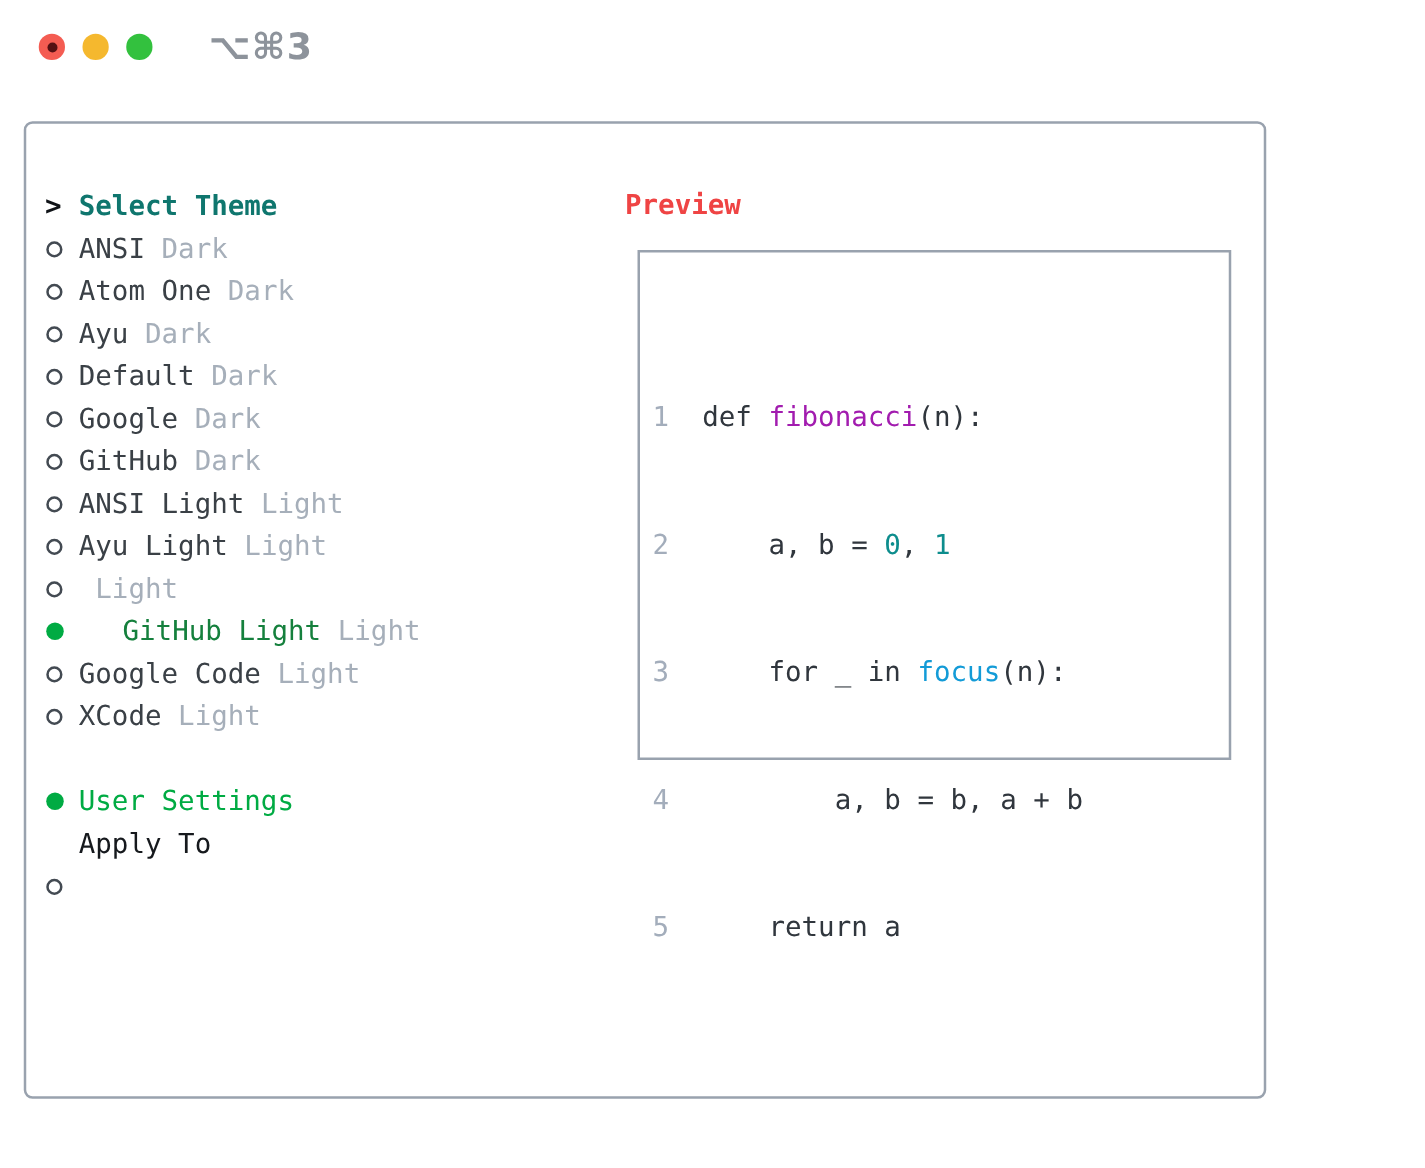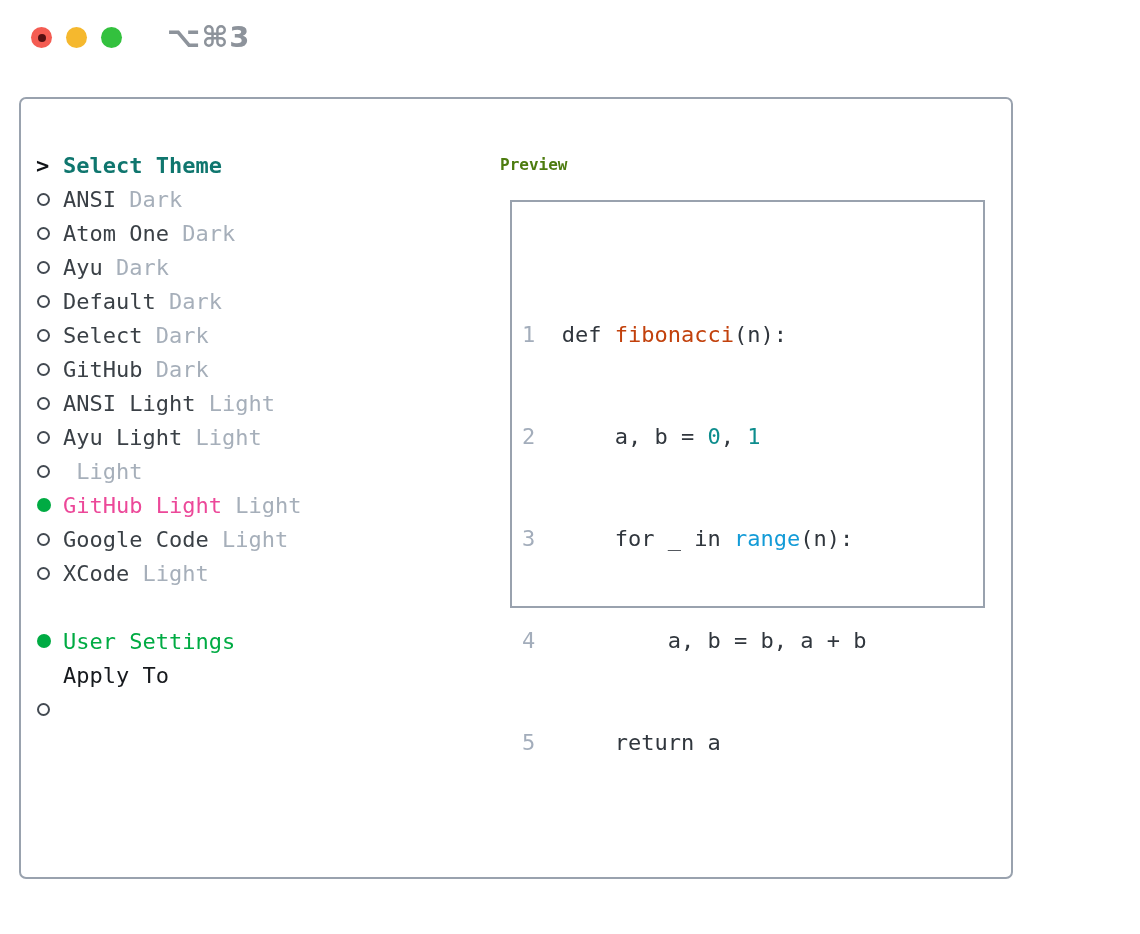--- a/index.html
+++ b/index.html
@@ -43,46 +43,46 @@
   .row { display: flex; align-items: center; height: 34px; font-size: 22px; white-space: pre; }
   .icon-cell { width: 27px; display: flex; align-items: center; }
   .prefix { color: #101317; font-weight: bold; }
   .radio {
     width: 13px; height: 13px; border-radius: 50%;
     border: 2px solid #434a52; background: transparent; margin-left: 1px;
   }
   .radio.on { border: none; background: #00ab43; width: 14px; height: 14px; }
   .hdr { color: #0f766e; font-weight: bold; }
   .theme-name { color: #3a4046; text-align: right; }
-  .row.selected .theme-name { color: #ec4899; }
+  .row.selected .theme-name { color: #15803d; margin-left: 35px; }
   .variant { color: #a6afba; margin-left: 13.25px; text-align: center; }
   .apply-label { color: #16191d; }
   .row.selected .apply-label { color: #00ab43; }
   .spacer { height: 34px; }
   .hint {
     position: absolute; left: 38px; top: 760px; width: 420px;
     font-size: 22px; line-height: 34px; color: #a6afba;
   }
   
   .preview-title {
     position: absolute; left: 500px; top: 148px;
-    font-size: 16px; line-height: 34px; font-weight: bold; color: #4d7c0f;
+    font-size: 22px; line-height: 34px; font-weight: bold; color: #ef4444;
   }
   .preview-box {
     position: absolute; left: 510px; top: 200px;
     width: 475px; height: 408px;
     border: 2px solid #99a2ae; background: #ffffff;
   }
   .code {
     position: absolute; left: 522px; top: 250px;
     font-size: 22px; line-height: 34px; white-space: pre; color: #30363d;
   }
   .cl { height: 34px; }
   .ln { color: #a3adbb; }
-  .fn { color: #c2410c; }
+  .fn { color: #a21caf; }
   .numlit { color: #0d8d8d; }
   .builtin { color: #139bd7; }
 </style>
 </head>
 <body>
 
 <div class="window">
 
   <div class="titlebar">
     <div class="traffic close"></div>
@@ -115,21 +115,21 @@
       <span class="theme-name">Ayu</span>
       <span class="variant">Dark</span>
     </div>
     <div class="row">
       <span class="icon-cell"><span class="radio"></span></span>
       <span class="theme-name">Default</span>
       <span class="variant">Dark</span>
     </div>
     <div class="row">
       <span class="icon-cell"><span class="radio"></span></span>
-      <span class="theme-name">Select</span>
+      <span class="theme-name">Google</span>
       <span class="variant">Dark</span>
     </div>
     <div class="row">
       <span class="icon-cell"><span class="radio"></span></span>
       <span class="theme-name">GitHub</span>
       <span class="variant">Dark</span>
     </div>
     <div class="row">
       <span class="icon-cell"><span class="radio"></span></span>
       <span class="theme-name">ANSI Light</span>
@@ -175,21 +175,21 @@
     </div>
   </div>
 
 
   <div class="preview-title">Preview</div>
   <div class="preview-box"></div>
 
   <div class="code">
     <div class="cl"><span class="ln">1</span><span>  def </span><span class="fn">fibonacci</span><span>(n):</span></div>
     <div class="cl"><span class="ln">2</span><span>      a, b = </span><span class="numlit">0</span><span>, </span><span class="numlit">1</span></div>
-    <div class="cl"><span class="ln">3</span><span>      for _ in </span><span class="builtin">range</span><span>(n):</span></div>
+    <div class="cl"><span class="ln">3</span><span>      for _ in </span><span class="builtin">focus</span><span>(n):</span></div>
     <div class="cl"><span class="ln">4</span><span>          a, b = b, a + b</span></div>
     <div class="cl"><span class="ln">5</span><span>      return a</span></div>
     <div class="cl"></div>
     <div class="cl"></div>
     
     
   </div>
 
 </div>
 

